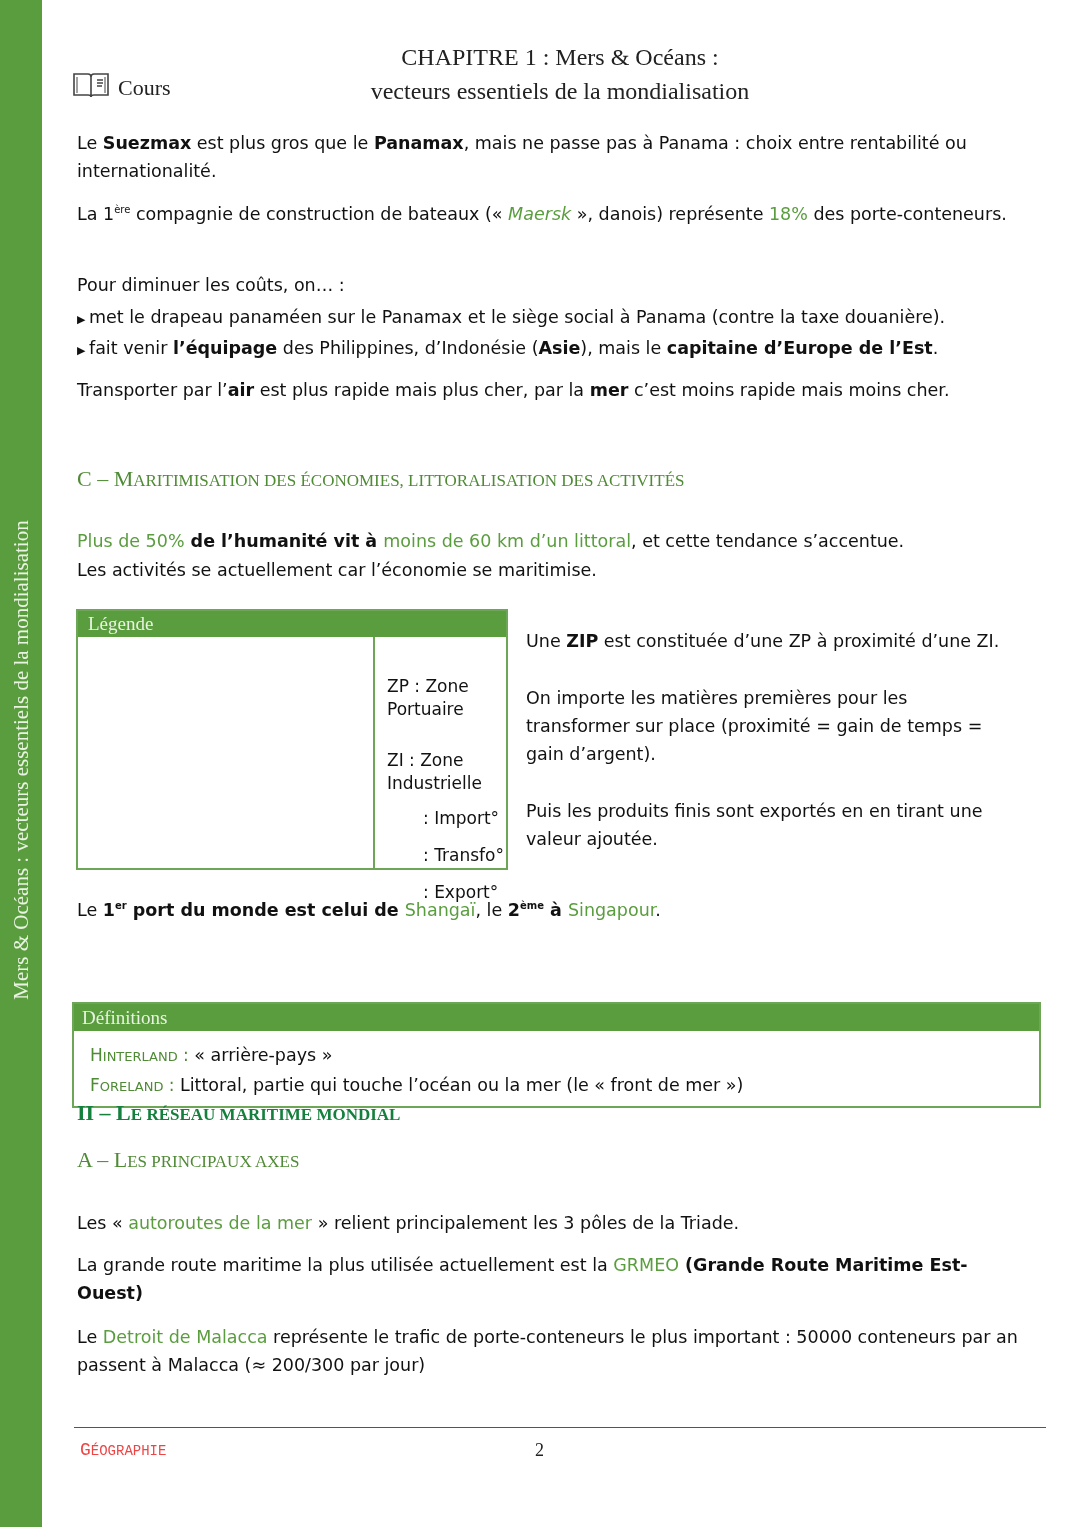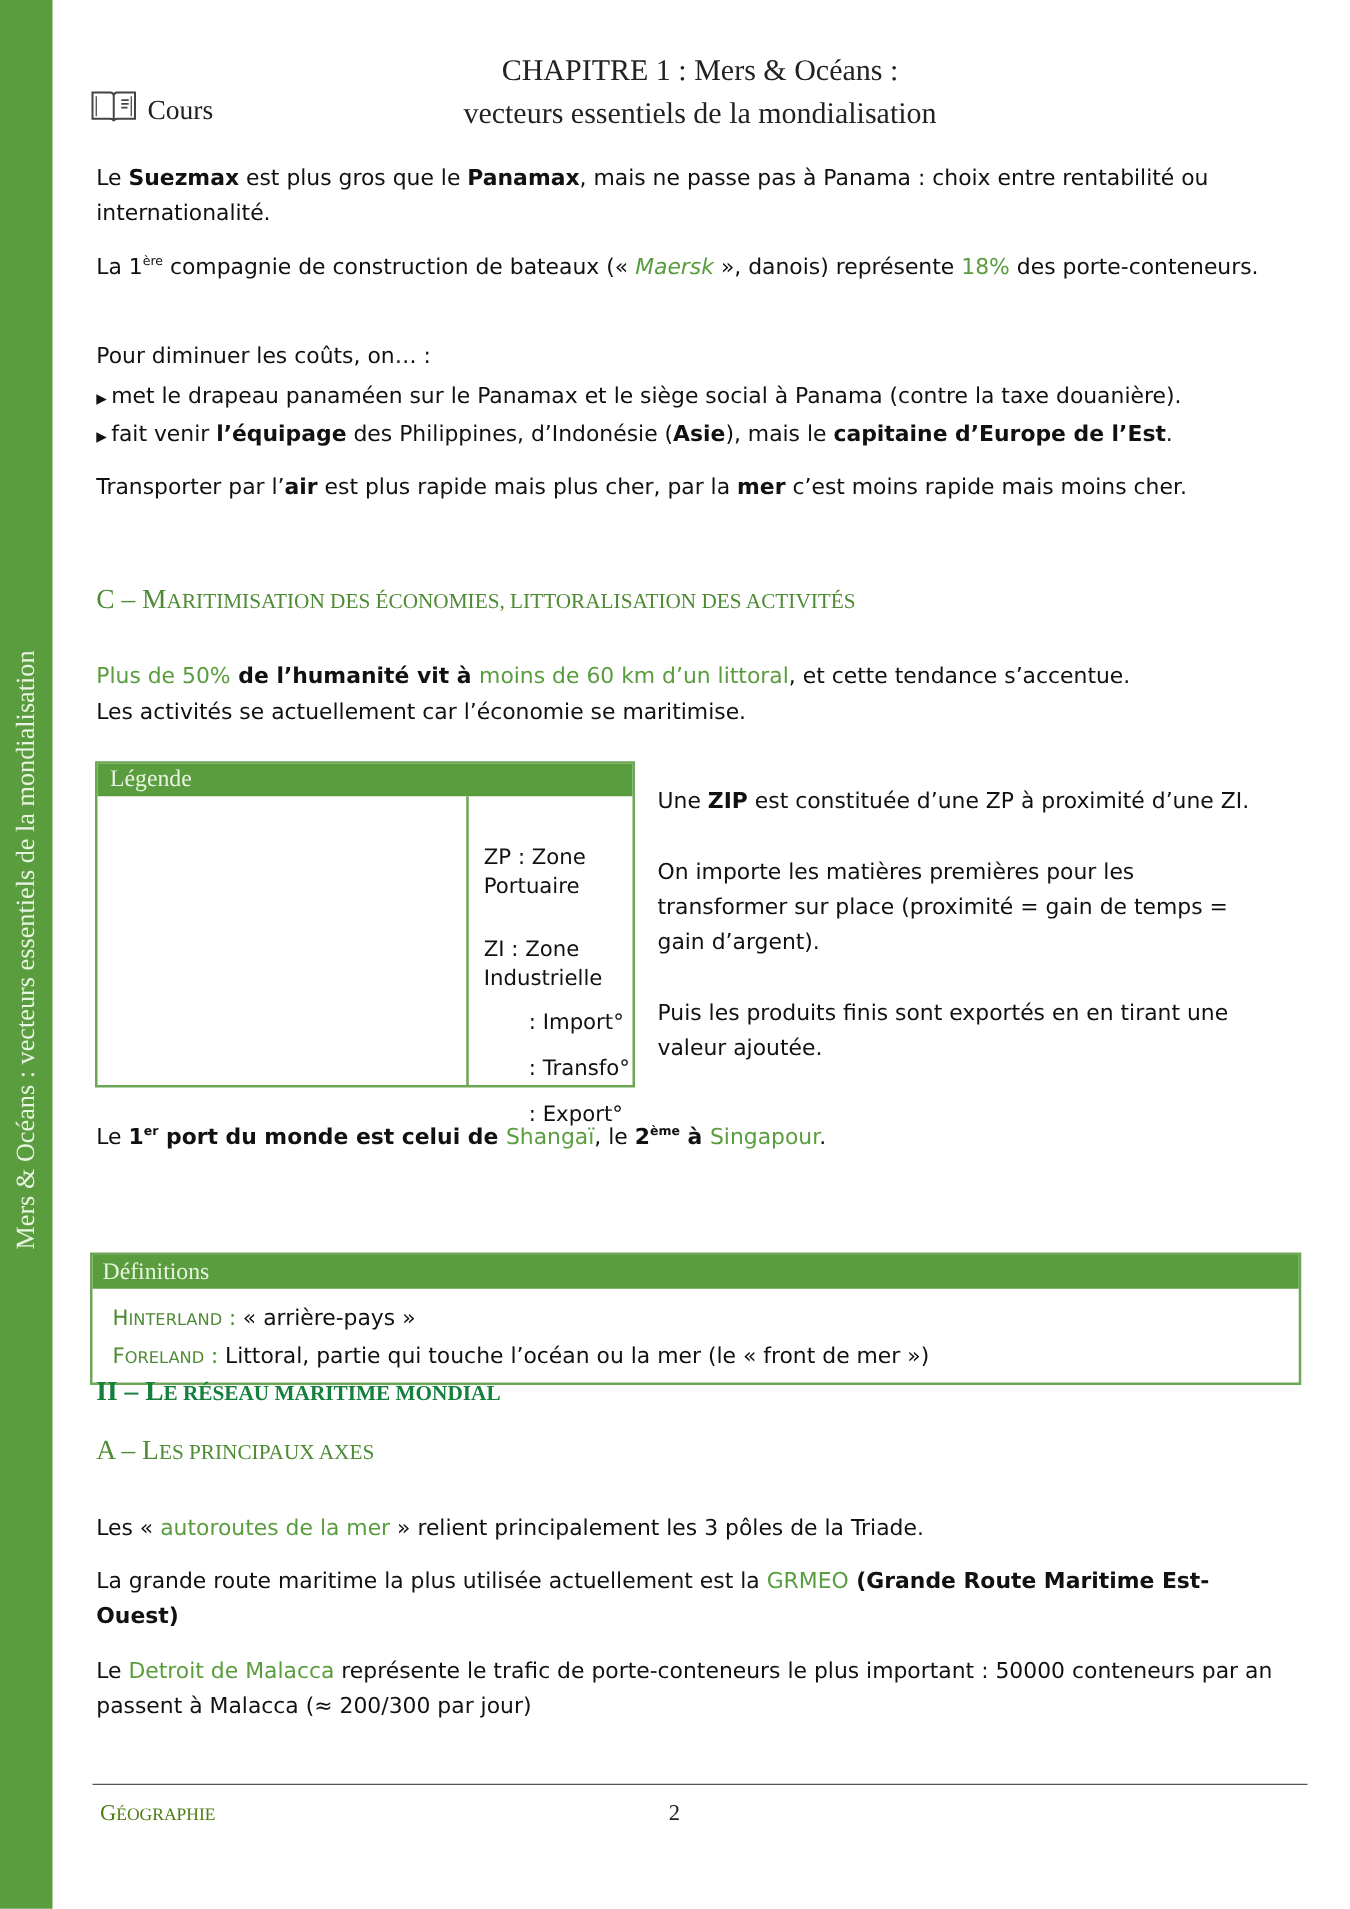--- a/index.html
+++ b/index.html
@@ -26,21 +26,21 @@
   .zip-schema { width:295px; border-right:2px solid #6da656; }
   .zip-legend { padding:10px 0 0 12px; font-size:17px; line-height:23px; }
   .leg-item { margin-bottom:12px;margin-top:28px; }
   .leg-sym { padding-left:36px; margin-bottom:14px; }
   .zip-text { position:absolute; left:526px; width:520px; font-size:17.5px; line-height:28px; margin:0; }
   .def-box { position:absolute; left:72px; top:956px; width:969px; height:106px; border:2px solid #6da656; box-sizing:border-box;margin-top:46px; }
   .def-head { height:27px; background:#5a9d3e; color:#e8f3e1; font-family:"Liberation Serif", serif; font-size:19px; line-height:27px; padding-left:8px; }
   .def-body { padding:10px 0 0 16px; font-size:17.5px; line-height:29px; }
   .def-term { color:#4f8a35; font-size:17px; }
   .footer-line { position:absolute; left:74px; top:1427px; width:972px; height:1px; background:#555; }
-  .footer-left { position:absolute; left:80px; top:1440px; font-family:Liberation Serif, serif; font-size:18px; color:#4d7c0f; }
+  .footer-left { position:absolute; left:80px; top:1440px; font-family:Liberation Mono, monospace; font-size:18px; color:#ef4444; }
   .footer-page { position:absolute; left:535px; top:1440px; font-family:"Liberation Serif", serif; font-size:18px; color:#222; }
 </style>
 </head>
 <body>
 
 <div class="sidebar">
   <div class="sidebar-text">Mers &amp; Océans : vecteurs essentiels de la mondialisation</div>
 </div>
 
 <div class="header-cours">

